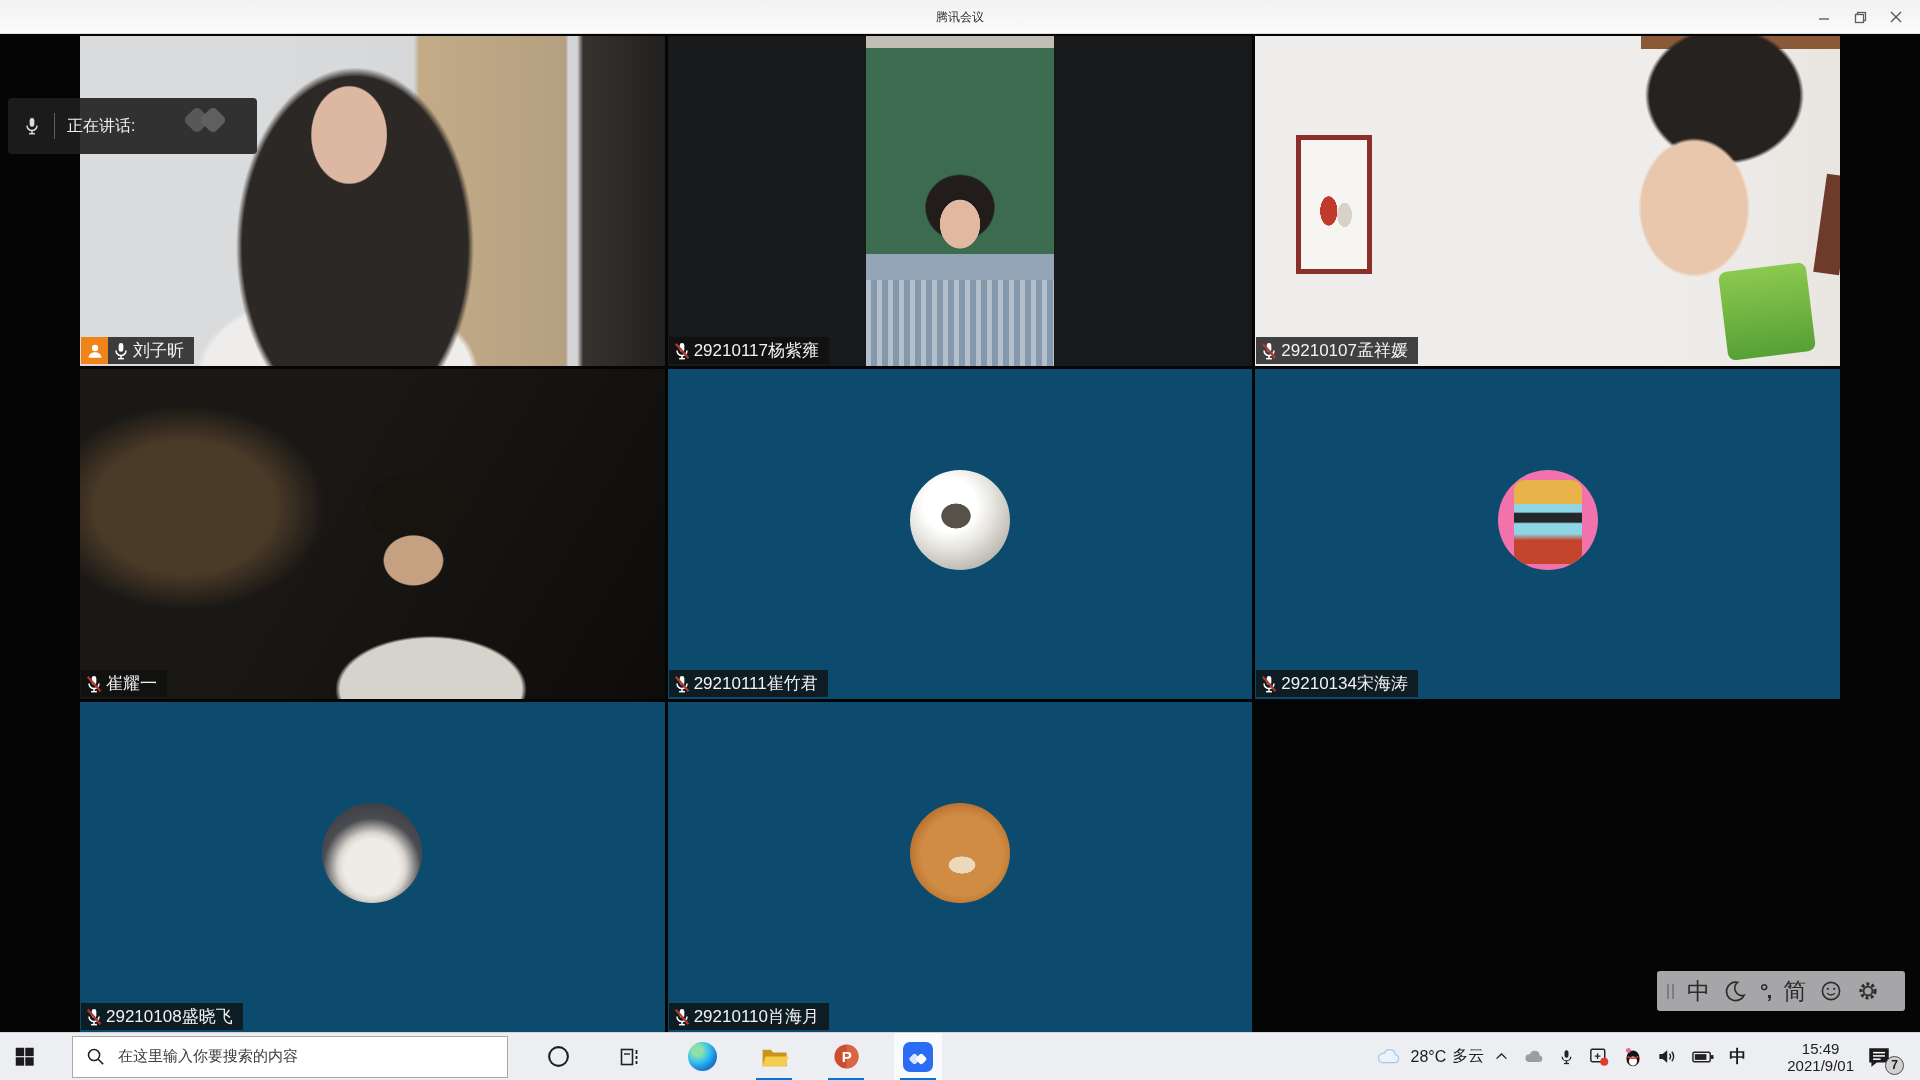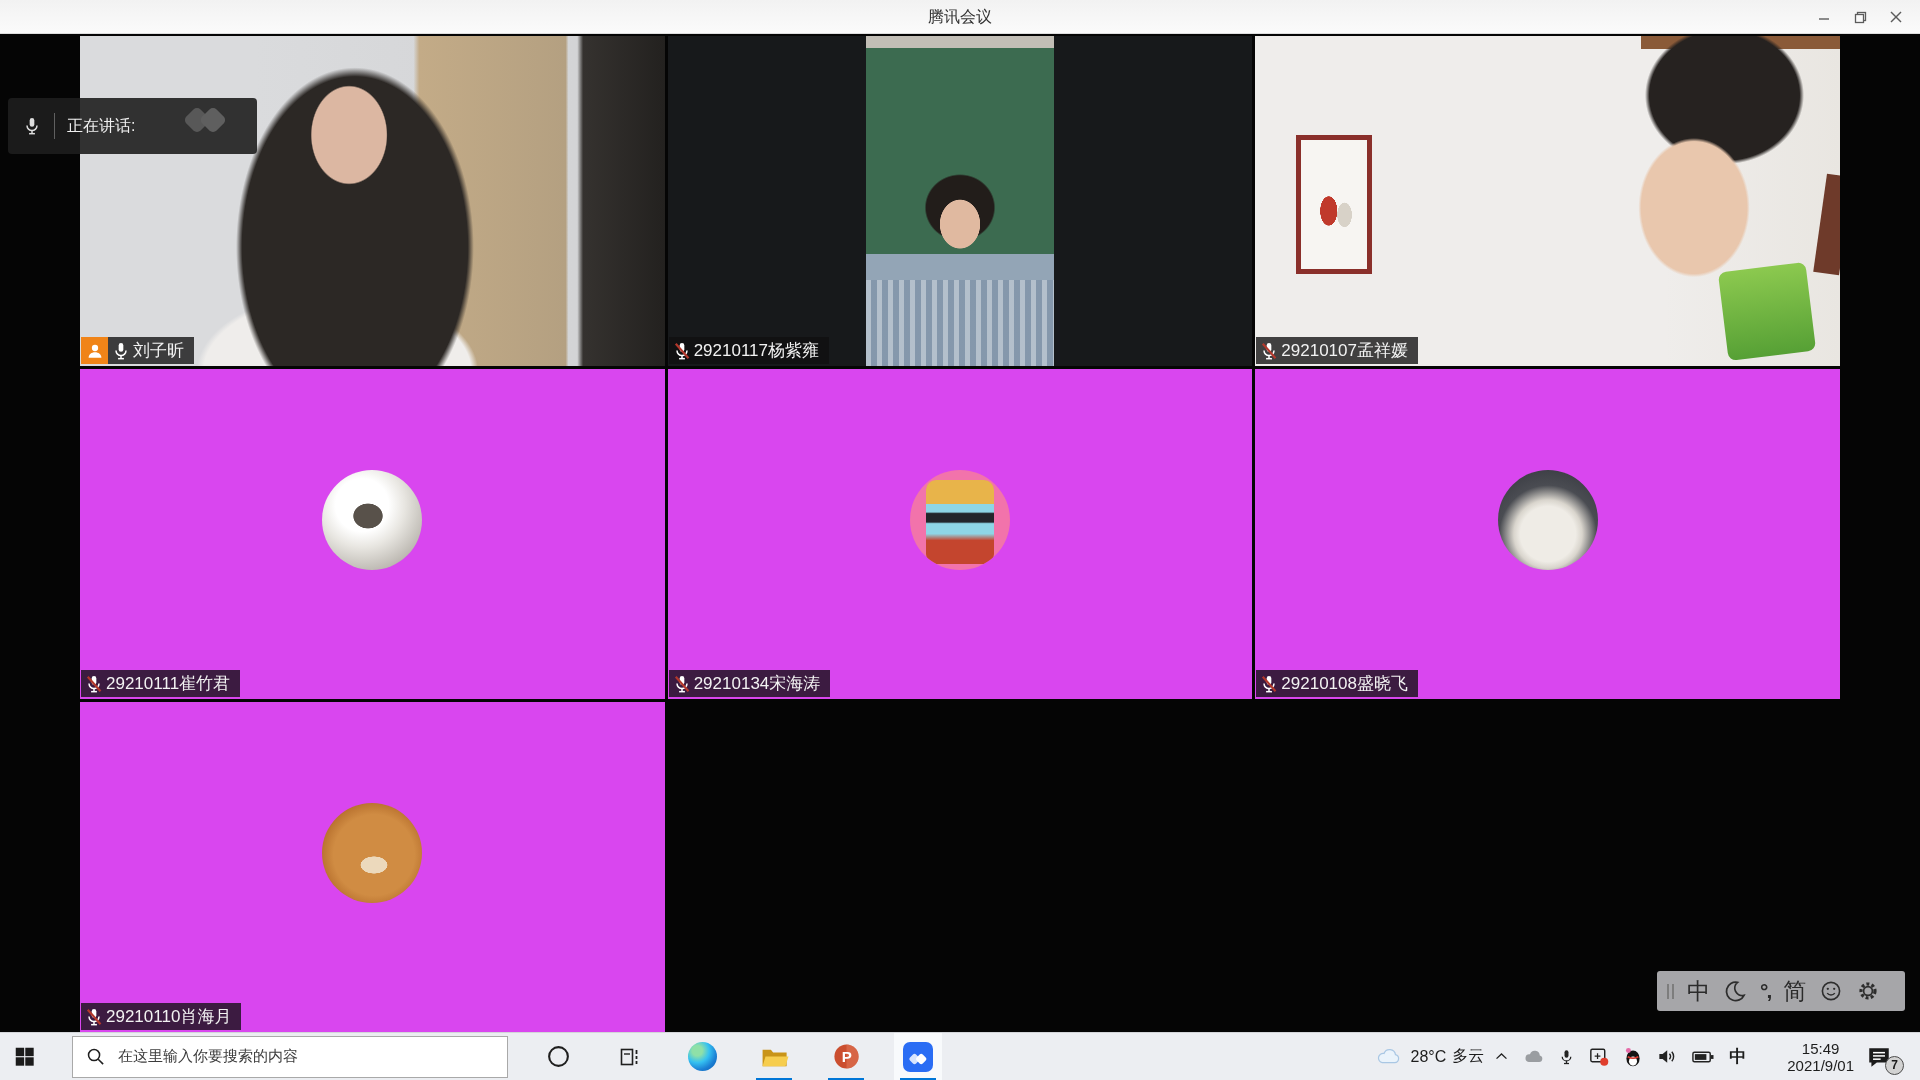--- a/index.html
+++ b/index.html
@@ -4,35 +4,35 @@
 <style>
   * { margin:0; padding:0; box-sizing:border-box; }
   html,body { width:1920px; height:1080px; background:#000; }
   body { font-family:"Liberation Sans","DejaVu Sans",sans-serif; }
   .screen { position:relative; width:1920px; height:1080px; overflow:hidden; background:#000; }
 
   
   .titlebar { position:absolute; left:0; top:0; width:1920px; height:34px;
     background:linear-gradient(180deg,#f2f2f2,#fbfbfb); border-bottom:1px solid #dedede; }
   .titlebar .title { position:absolute; left:0; right:0; top:0; height:34px; line-height:34px;
-    text-align:center; font-size:16px; color:#2f2f2f; }
+    text-align:center; font-size:12px; color:#2f2f2f; }
   .win-controls { position:absolute; right:6px; top:0; height:34px; display:flex; }
   .win-btn { width:36px; height:34px; display:flex; align-items:center; justify-content:center; }
   .win-btn svg { stroke:#5c5c5c; }
   
   .strip { position:absolute; top:0; height:4px; }
   .strip.s-a { left:700px; width:110px; background:#cfcfcf; }
   .strip.s-b { left:810px; width:57px; background:#1e6fa8; }
   .strip.s-c { left:867px; width:248px; background:#ececec; border-bottom:1px solid #d7d7d7; }
 
   
   .stage { position:absolute; left:0; top:34px; width:1920px; height:998px; background:#050505; }
   .grid { position:absolute; left:80px; top:2px; width:1760px; height:996px;
     display:grid; grid-template-columns:repeat(3,1fr); grid-template-rows:repeat(3,1fr); gap:3px; }
-  .cell { position:relative; background:#d946ef; overflow:hidden; }
+  .cell { position:relative; background:#0c4a6e; overflow:hidden; }
   .scene { position:absolute; inset:0; }
 
   
   .s1 { background:
     radial-gradient(62px 80px at 46% 30%, #dcb7a2 0 60%, rgba(0,0,0,0) 62%),
     radial-gradient(205px 310px at 47% 64%, #2c2825 0 55%, rgba(0,0,0,0) 58%),
     radial-gradient(235px 135px at 44% 102%, #efedeb 0 57%, rgba(0,0,0,0) 60%),
     linear-gradient(90deg, rgba(0,0,0,0) 0 85%, #35322f 86%, #23211f 100%),
     linear-gradient(90deg, rgba(0,0,0,0) 0 57%, #c3ab87 58%, #b4a081 83%, rgba(0,0,0,0) 83.5%),
     linear-gradient(90deg, #dadbdd 0 30%, #d1d2d4 100%); }
@@ -238,20 +238,31 @@
         <div class="labelrow">
           <div class="nametag">
             <svg class="mic">
                 <use href="#mic-off"></use>
               </svg>
             <span>29210107孟祥媛</span>
           </div>
         </div>
       </div>
 
+      <div class="cell">
+        <div class="scene s4"></div>
+        <div class="labelrow">
+          <div class="nametag">
+            <svg class="mic">
+                <use href="#mic-off"></use>
+              </svg>
+            <span>崔耀一</span>
+          </div>
+        </div>
+      </div>
 
       <div class="cell">
         <div class="avatar av-astronaut"></div>
         <div class="labelrow">
           <div class="nametag">
             <svg class="mic">
                 <use href="#mic-off"></use>
               </svg>
             <span>29210111崔竹君</span>
           </div>

